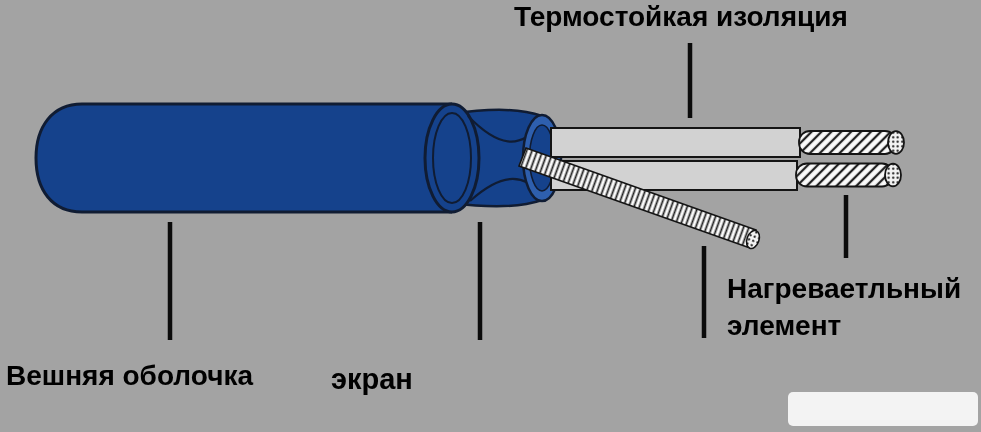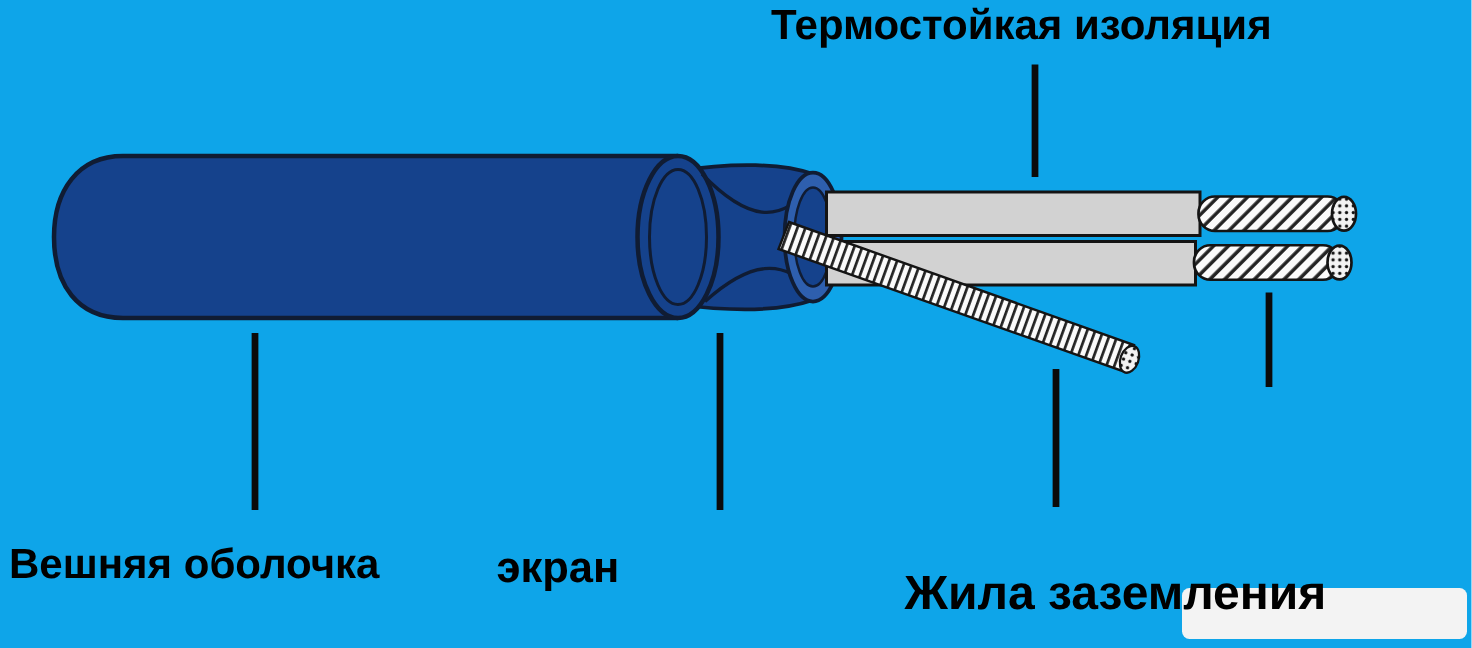--- a/index.html
+++ b/index.html
@@ -1,19 +1,19 @@
 <!DOCTYPE html>
 <html><head>
 <meta charset="utf-8">
 <style>
   html,body{margin:0;padding:0;background:#ffffff;}
   #stage{
     position:relative;
     width:981px;height:432px;
-    background:#0ea5e9;
+    background:#a3a3a3;
     overflow:hidden;
     font-family:"Liberation Sans", sans-serif;
   }
   #cable-svg{position:absolute;left:0;top:0;}
   .lbl{
     position:absolute;
     color:#000;
     font-weight:bold;
     white-space:nowrap;
     line-height:1.1;
@@ -82,16 +82,19 @@
   </svg>
 
   <div class="lbl lbl-title">Термостойкая изоляция</div>
 
   <div class="lbl lbl-sheath">Вешняя оболочка</div>
 
   <div class="lbl lbl-alum">
     <div>экран</div>
   </div>
 
-  <div class="lbl lbl-ground">Жила заземления</div>
 
+  <div class="lbl lbl-heat">
+    <div>Нагреваетльный</div>
+    <div>элемент</div>
+  </div>
 
 </div>
 
 </body></html>

